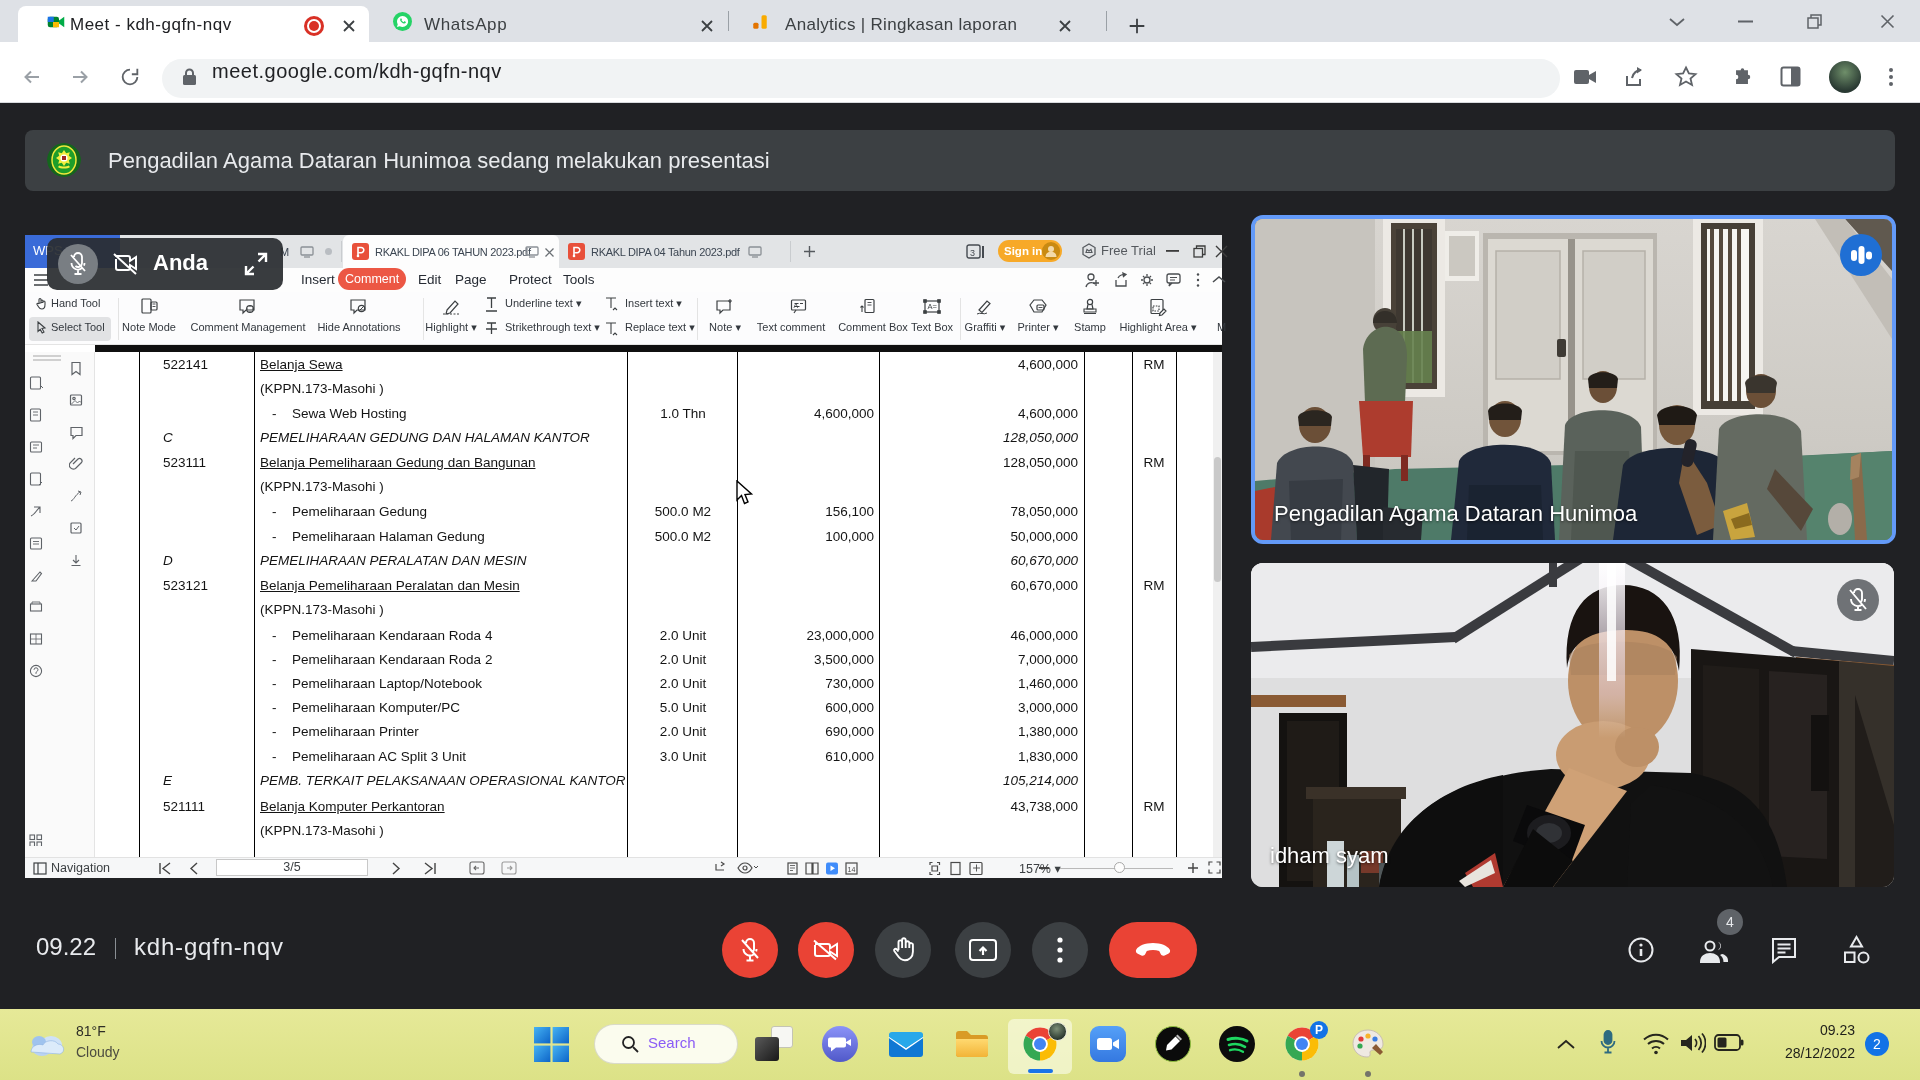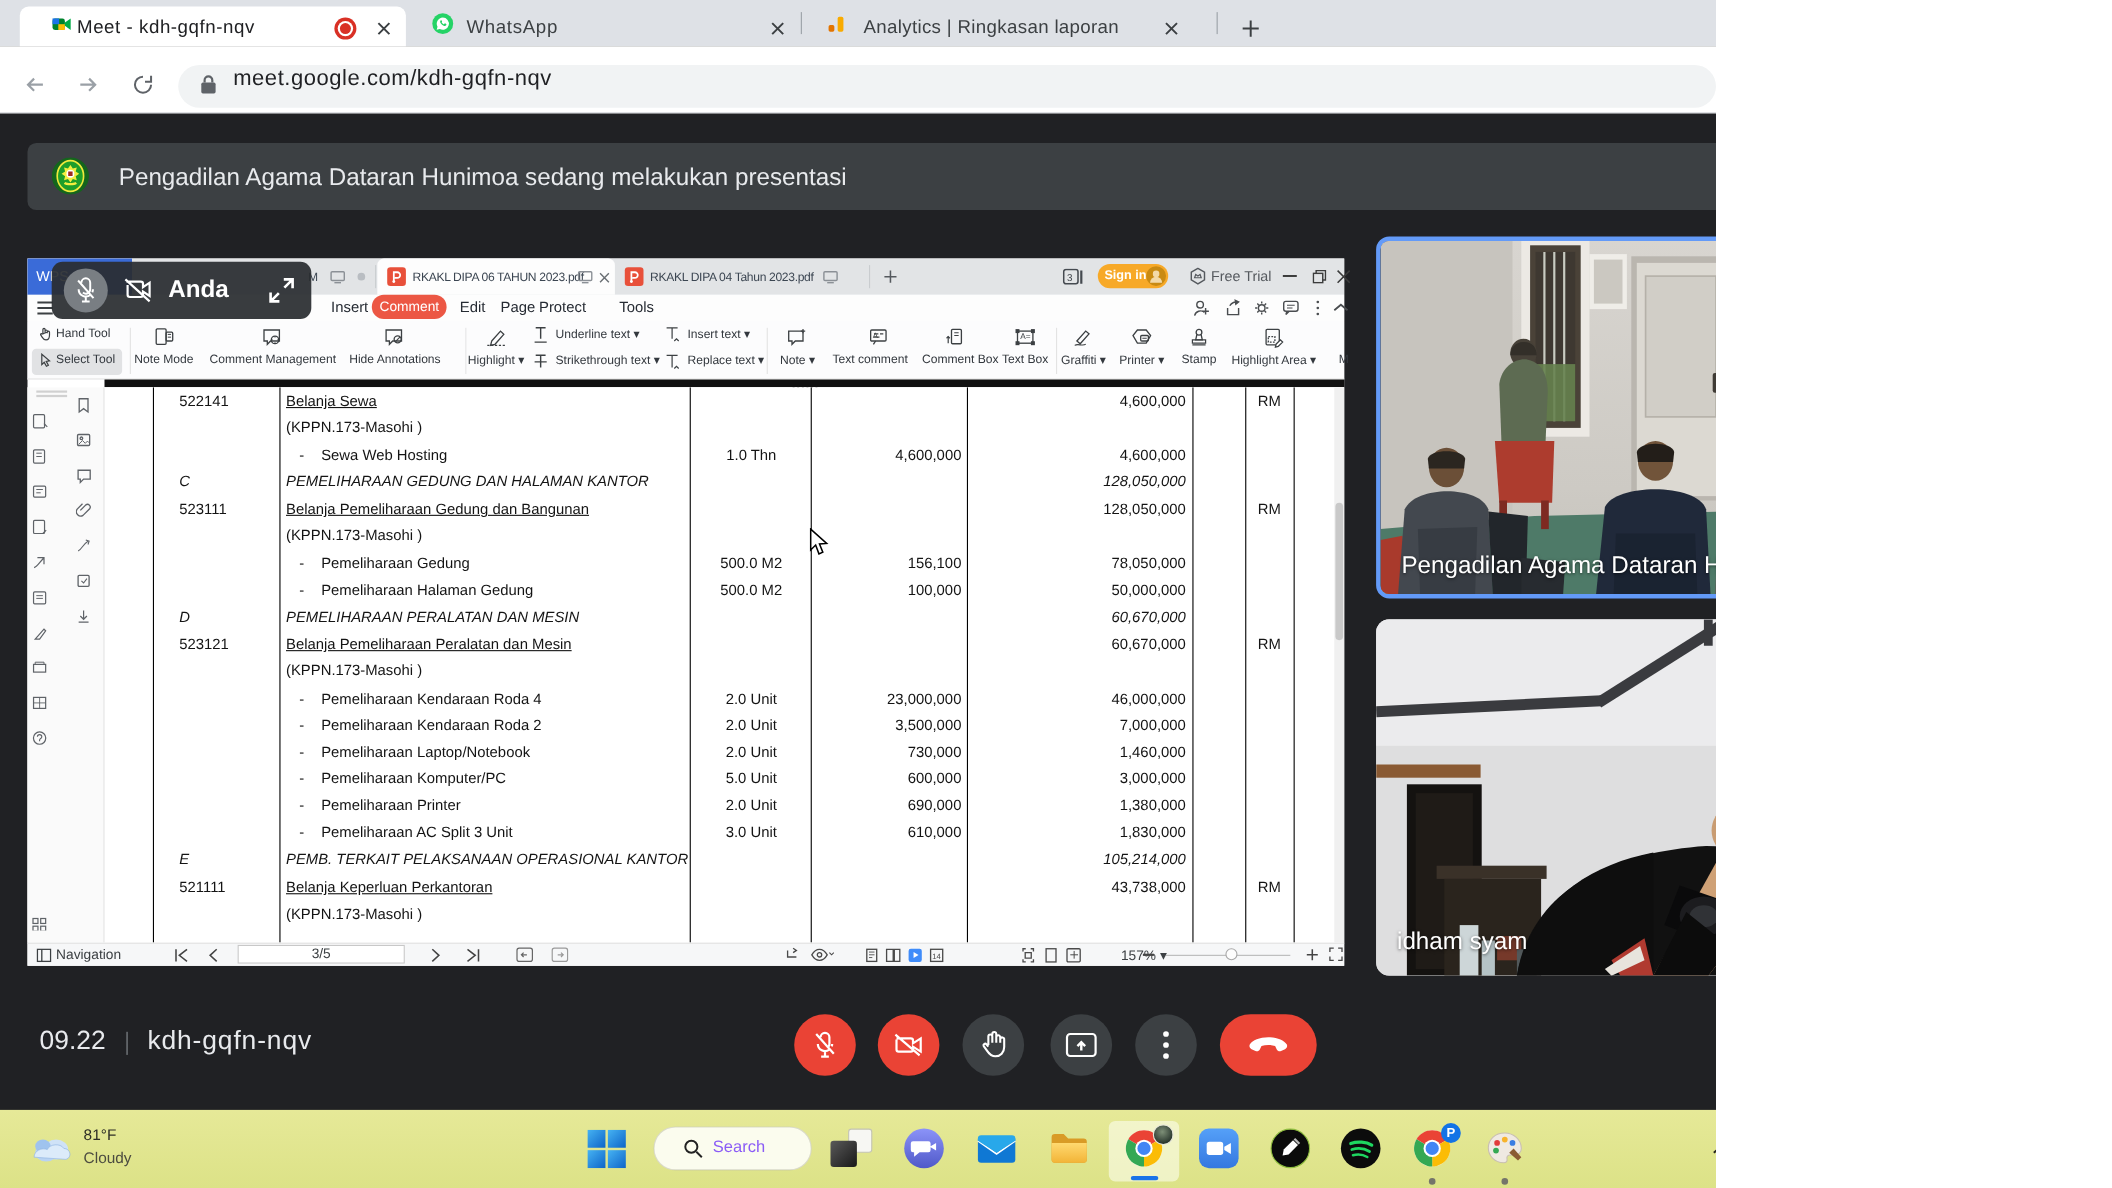--- a/index.html
+++ b/index.html
@@ -1,16 +1,16 @@
 <!DOCTYPE html>
 <html><head>
 <meta charset="utf-8">
 <style>
   html,body{margin:0;padding:0;}
-  #root{position:relative;width:1560px;height:1080px;overflow:hidden;background:#202124;font-family:"Liberation Sans",sans-serif;}
+  #root{position:relative;width:1920px;height:1080px;overflow:hidden;background:#202124;font-family:"Liberation Sans",sans-serif;}
   .abs{position:absolute;}
   
   #tabstrip{left:0;top:0;width:1920px;height:42px;background:#dee1e6;}
   .tab-active{left:18px;top:6px;width:351px;height:36px;background:#fff;border-radius:8px 8px 0 0;}
   .tabtxt{font-size:17px;color:#202124;top:15px;white-space:nowrap;letter-spacing:0.5px;}
   .tabtxt2{font-size:17px;color:#3c4043;top:15px;white-space:nowrap;letter-spacing:0.6px;}
   .tabdiv{width:1px;height:20px;background:#9aa0a6;top:11px;}
   #toolbar{left:0;top:42px;width:1920px;height:61px;background:#fff;border-bottom:1px solid #d8dade;box-sizing:border-box;}
   #omnibox{left:162px;top:59px;width:1398px;height:39px;border-radius:20px;background:#f1f3f4;}
   #urltxt{left:212px;top:60px;font-size:20px;color:#202124;letter-spacing:0.5px;}
@@ -257,21 +257,21 @@
 
     <div class="abs" id="wpsmenu"></div>
     <svg class="abs" style="left:8px;top:38px;" width="16" height="14" viewBox="0 0 16 14">
         <path d="M1 2h14M1 7h14M1 12h14" stroke="#3c4043" stroke-width="1.6"></path>
       </svg>
     <div class="abs menuitem" style="left:276px;top:37px;">Insert</div>
     <div class="abs" style="left:313px;top:33px;width:68px;height:22px;border-radius:11px;background:#ec5744;"></div>
     <div class="abs" style="left:320px;top:37px;font-size:12.5px;color:#fff;">Comment</div>
     <div class="abs menuitem" style="left:393px;top:37px;">Edit</div>
     <div class="abs menuitem" style="left:430px;top:37px;">Page</div>
-    <div class="abs menuitem" style="left:465px;top:37px;">Protect</div>
+    <div class="abs menuitem" style="left:484px;top:37px;">Protect</div>
     <div class="abs menuitem" style="left:538px;top:37px;">Tools</div>
     <svg class="abs" style="left:1060px;top:36px;" width="160" height="18" viewBox="0 0 160 18">
       <g stroke="#4a4d50" stroke-width="1.3" fill="none">
         <circle cx="6" cy="6" r="3"></circle>
           <path d="M1 16a5.5 5.5 0 0 1 9-3"></path>
           <path d="M11 9v6M8 12h6"></path>
         <path d="M31 9v6h10v-6M33 7c1.5-3 5-4 7-3"></path>
           <path d="M38 2l3 1.5-2.5 2z" fill="#4a4d50"></path>
         <circle cx="62" cy="9" r="3"></circle>
           <path d="M62 3v2M62 13v2M56 9h2M66 9h2M58 5l1.4 1.4M64.6 11.6L66 13M66 5l-1.4 1.4M59.4 11.6L58 13"></path>
@@ -548,21 +548,21 @@
       <div class="abs row amt" style="top:372px;">1,380,000</div>
       <div class="abs row da" style="top:397px;">-</div>
       <div class="abs row sb" style="top:397px;">Pemeliharaan AC Split 3 Unit</div>
       <div class="abs row vol" style="top:397px;">3.0 Unit</div>
       <div class="abs row prc" style="top:397px;">610,000</div>
       <div class="abs row amt" style="top:397px;">1,830,000</div>
       <div class="abs row c1 it" style="top:421px;">E</div>
       <div class="abs row c2 it" style="top:421px;">PEMB. TERKAIT PELAKSANAAN OPERASIONAL KANTOR</div>
       <div class="abs row amt it" style="top:421px;">105,214,000</div>
       <div class="abs row c1" style="top:447px;">521111</div>
-      <div class="abs row c2 un" style="top:447px;">Belanja Keperluan Perkantoran</div>
+      <div class="abs row c2 un" style="top:447px;">Belanja Komputer Perkantoran</div>
       <div class="abs row amt" style="top:447px;">43,738,000</div>
       <div class="abs row rm" style="top:447px;">RM</div>
       <div class="abs row c2" style="top:471px;">(KPPN.173-Masohi )</div>
 
       <svg class="abs" style="left:710px;top:128px;" width="20" height="26" viewBox="0 0 20 26">
           <path d="M2 1l0 19 4.5-4.5 3 8 3.5-1.5-3-7.5 6.5-0.5z" fill="#fff" stroke="#000" stroke-width="1.4"></path>
         </svg>
     </div>
 
     <div class="abs" id="wpsstatus">

